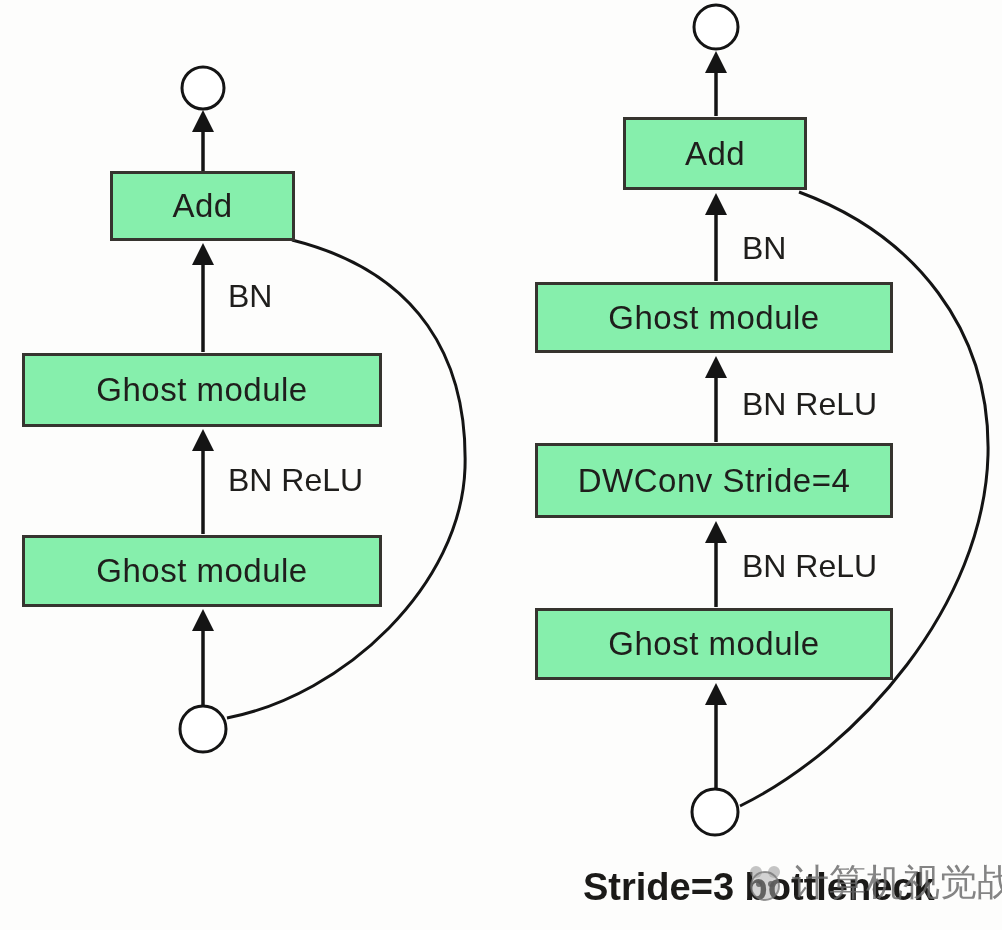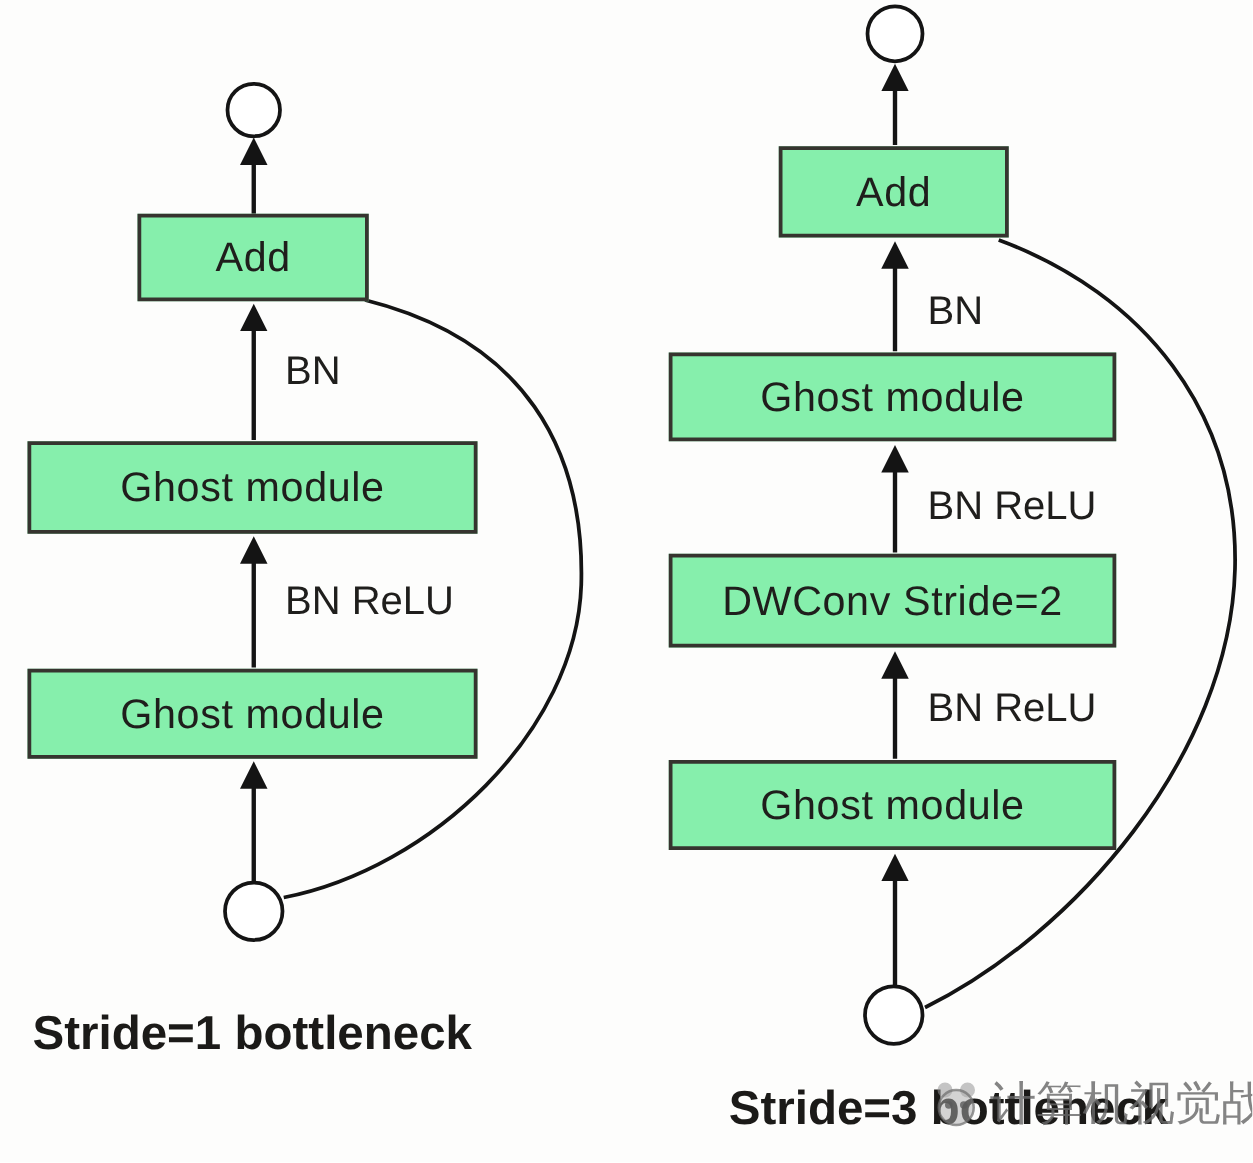--- a/index.html
+++ b/index.html
@@ -97,31 +97,30 @@
   <div class="box" style="left:110px; top:171px; width:185px; height:70px;">Add</div>
 
   <div class="edge-label" style="left:228px; top:278px;">BN</div>
 
   <div class="box" style="left:22px; top:353px; width:360px; height:74px;">Ghost module</div>
 
   <div class="edge-label" style="left:228px; top:462px;">BN ReLU</div>
 
   <div class="box" style="left:22px; top:535px; width:360px; height:72px;">Ghost module</div>
 
-  <div class="caption" style="left:26px; top:806px;">Stride=1 bottleneck</div>
 
   <div class="box" style="left:623px; top:117px; width:184px; height:73px;">Add</div>
 
   <div class="edge-label" style="left:742px; top:230px;">BN</div>
 
   <div class="box" style="left:535px; top:282px; width:358px; height:71px;">Ghost module</div>
 
   <div class="edge-label" style="left:742px; top:386px;">BN ReLU</div>
 
-  <div class="box" style="left:535px; top:443px; width:358px; height:75px;">DWConv Stride=2</div>
+  <div class="box" style="left:535px; top:443px; width:358px; height:75px;">DWConv Stride=4</div>
 
   <div class="edge-label" style="left:742px; top:548px;">BN ReLU</div>
 
   <div class="box" style="left:535px; top:608px; width:358px; height:72px;">Ghost module</div>
 
   <div class="caption" style="left:583px; top:866px;">Stride=3 bottleneck</div>
 
   <div class="watermark">
     <svg width="46" height="46" viewBox="0 0 46 46">
       <circle cx="14" cy="12" r="6" fill="rgba(150,150,150,0.55)"></circle>

